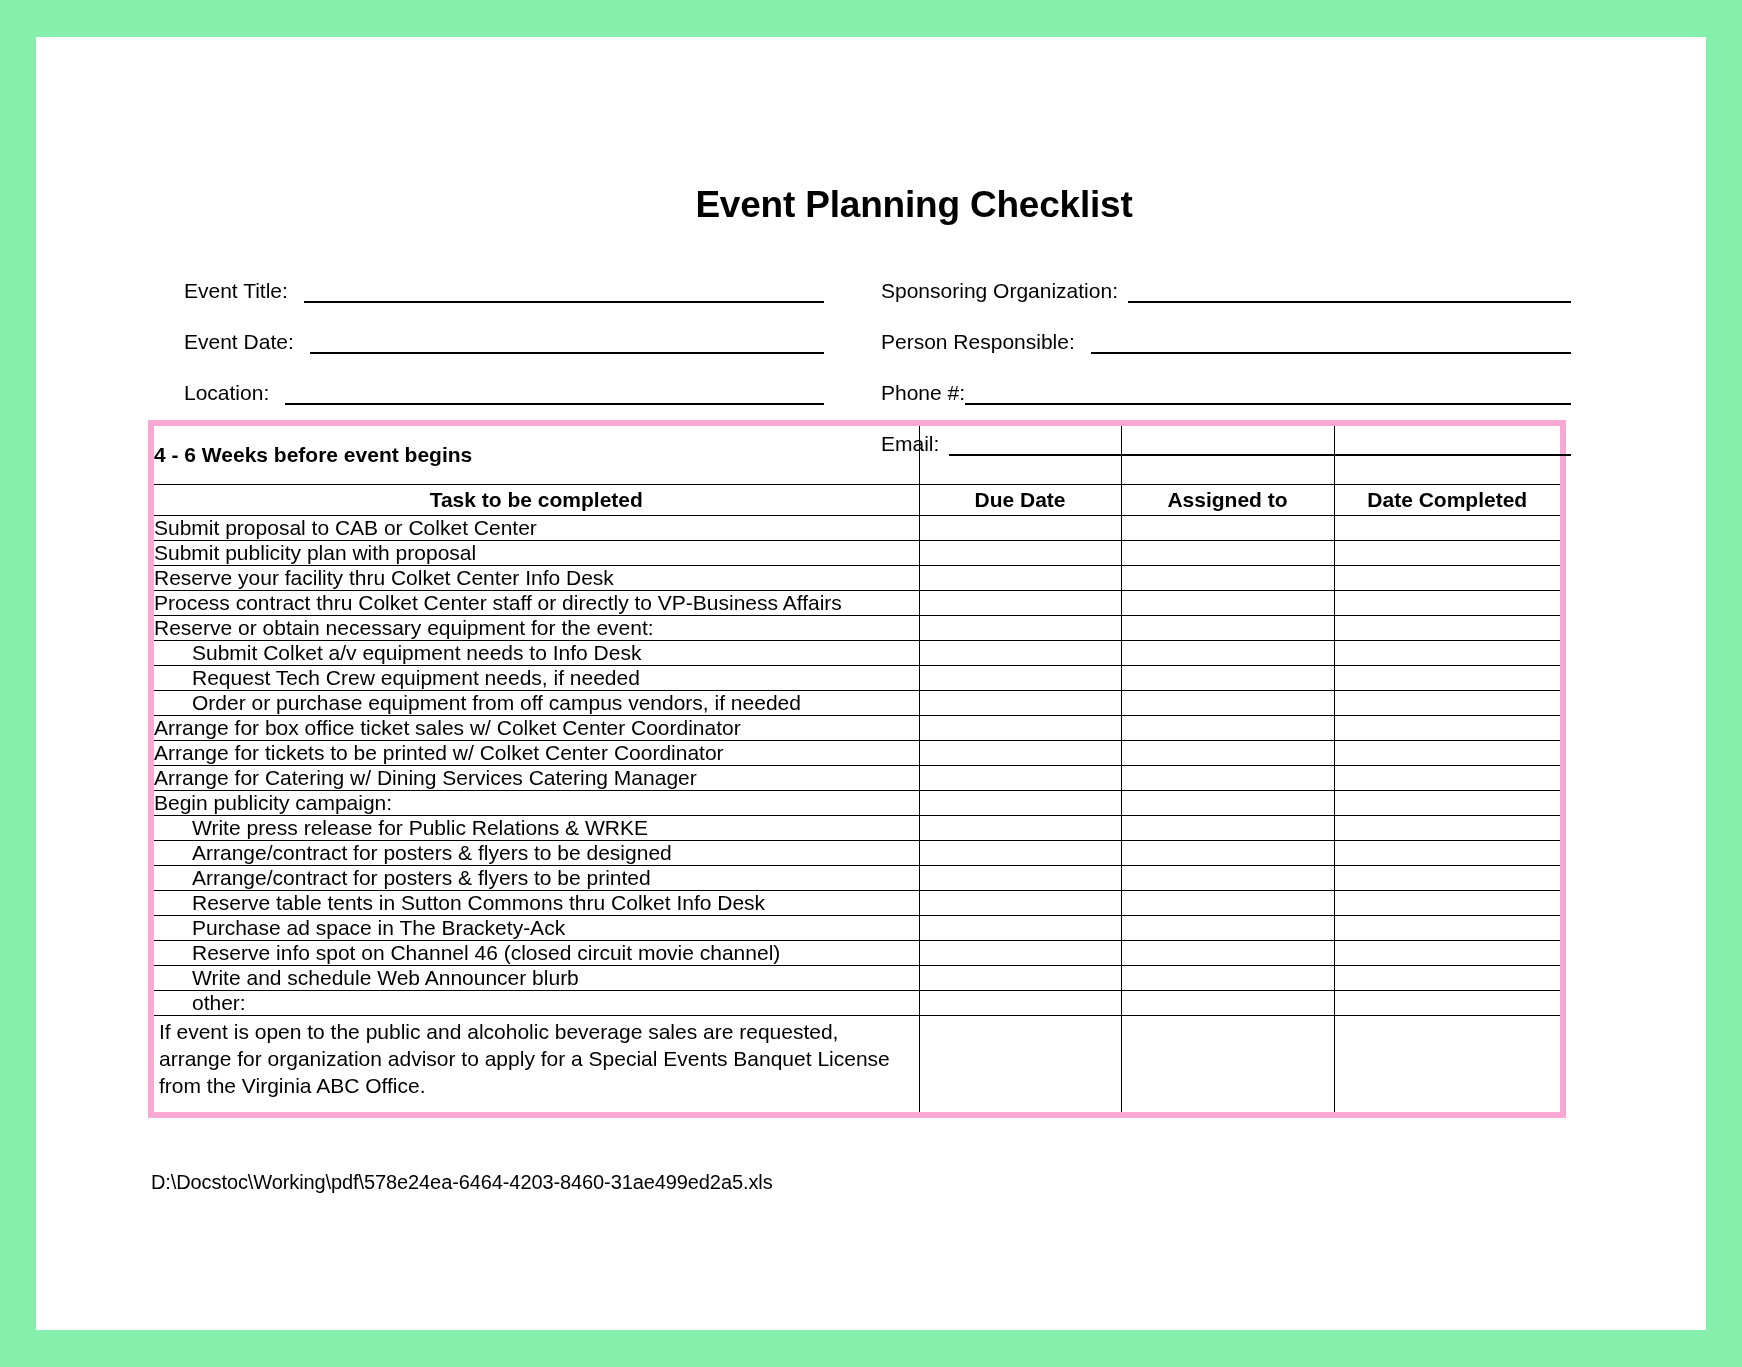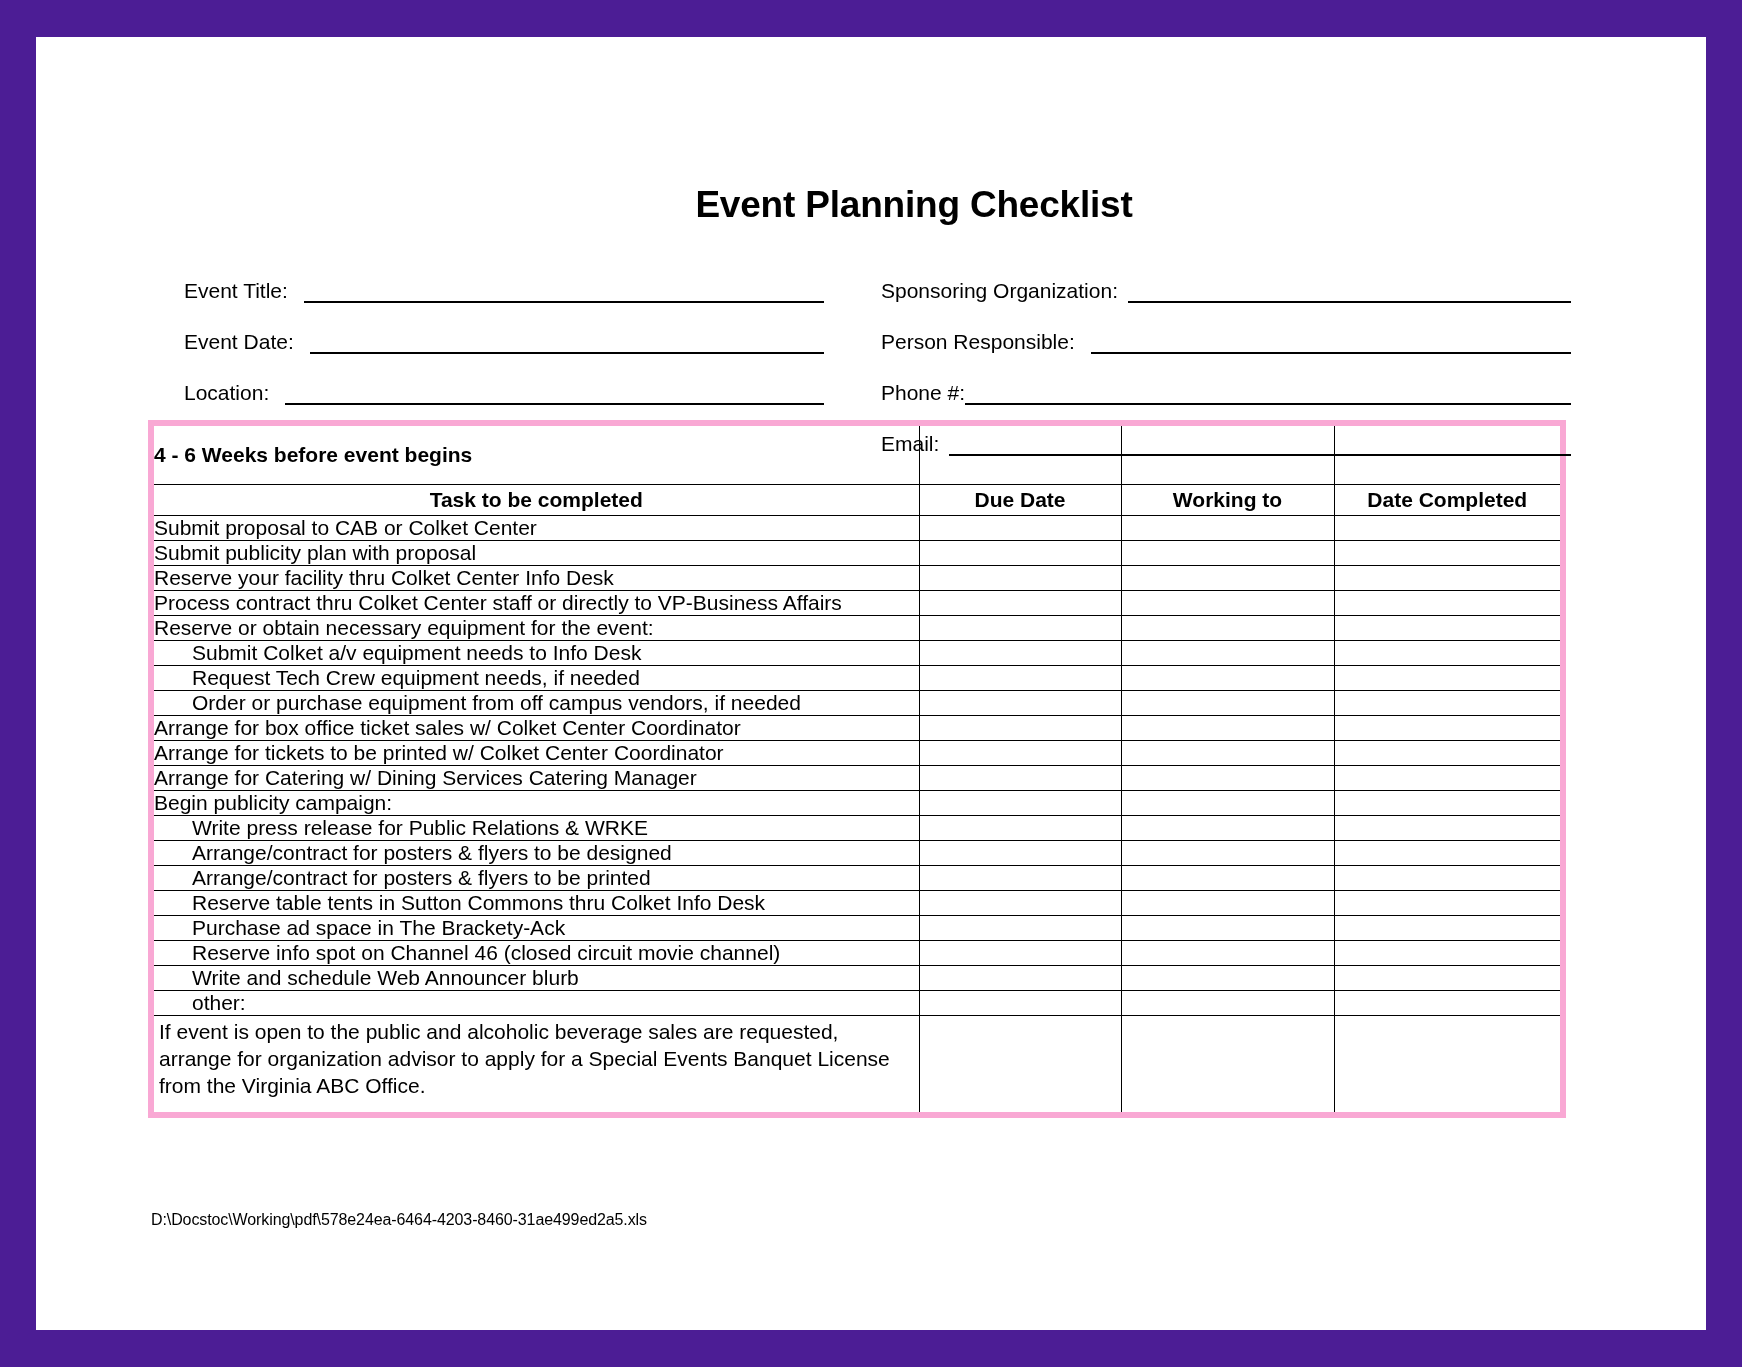--- a/index.html
+++ b/index.html
@@ -7,21 +7,21 @@
     padding: 0;
     background: #ffffff;
   }
   body {
     font-family: "Liberation Sans", sans-serif;
   }
   #page {
     position: relative;
     width: 1742px;
     height: 1367px;
-    background: #4c1d95;
+    background: #86efac;
     box-sizing: border-box;
     overflow: hidden;
   }
   #sheet {
     position: absolute;
     left: 36px;
     top: 37px;
     width: 1670px;
     height: 1293px;
     background: #ffffff;
@@ -139,23 +139,23 @@
   tr.para-row td { height: 89px; margin-left: 30px; }
   td.task.para {
     white-space: normal;
     line-height: 1.28;
     padding: 3px 10px 4px 5px;
     vertical-align: top;
   }
 
   
   .footer-path {
-    margin-top: 93px;
+    margin-top: 53px;
     margin-left: 5px;
-    font-size: 16px;
+    font-size: 20px;
     color: #000;
     letter-spacing: -0.1px;
   }
 </style>
 </head>
 <body>
 
 <div id="page">
   <div id="sheet">
     <div id="content">
@@ -210,21 +210,21 @@
         <tbody id="table-body">
           <tr class="section-row">
             <td class="section-title">4 - 6 Weeks before event begins</td>
             <td class="blank-cell"></td>
             <td class="blank-cell"></td>
             <td class="blank-cell"></td>
           </tr>
           <tr class="colhead-row">
             <td class="colhead">Task to be completed</td>
             <td class="colhead">Due Date</td>
-            <td class="colhead">Working to</td>
+            <td class="colhead">Assigned to</td>
             <td class="colhead">Date Completed</td>
           </tr>
         <tr class="task-row">
               <td class="task">Submit proposal to CAB or Colket Center</td>
               <td class="blank-cell"></td>
               <td class="blank-cell"></td>
               <td class="blank-cell"></td>
             </tr>
             <tr class="task-row">
               <td class="task">Submit publicity plan with proposal</td>

